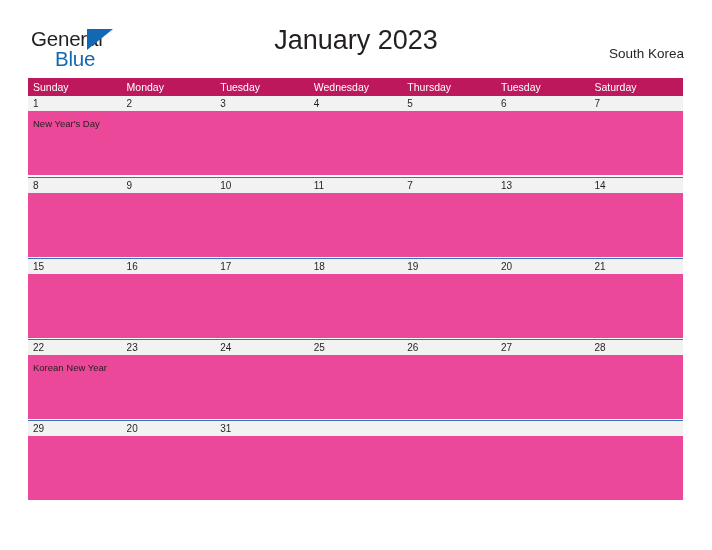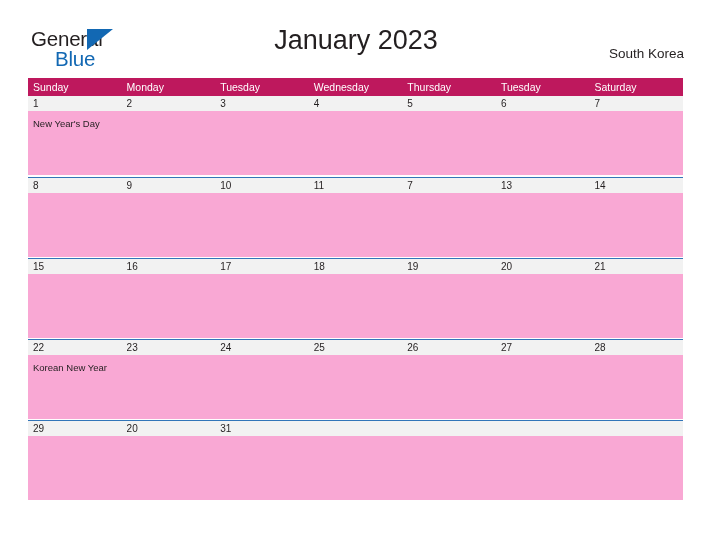--- a/index.html
+++ b/index.html
@@ -129,21 +129,21 @@
   .week-daterow {
     display: flex;
     width: 655px;
     height: 15px;
     background: #f2f2f2;
   }
   .week-bodyrow {
     display: flex;
     width: 655px;
     height: 64px;
-    background: #f9a8d4;
+    background: #ec4899;
   }
 
   .date-cell {
     flex: 1 1 0;
     font-size: 10px;
     line-height: 15px;
     color: #231f20;
     padding-left: 5px;
     box-sizing: border-box;
     white-space: nowrap;

